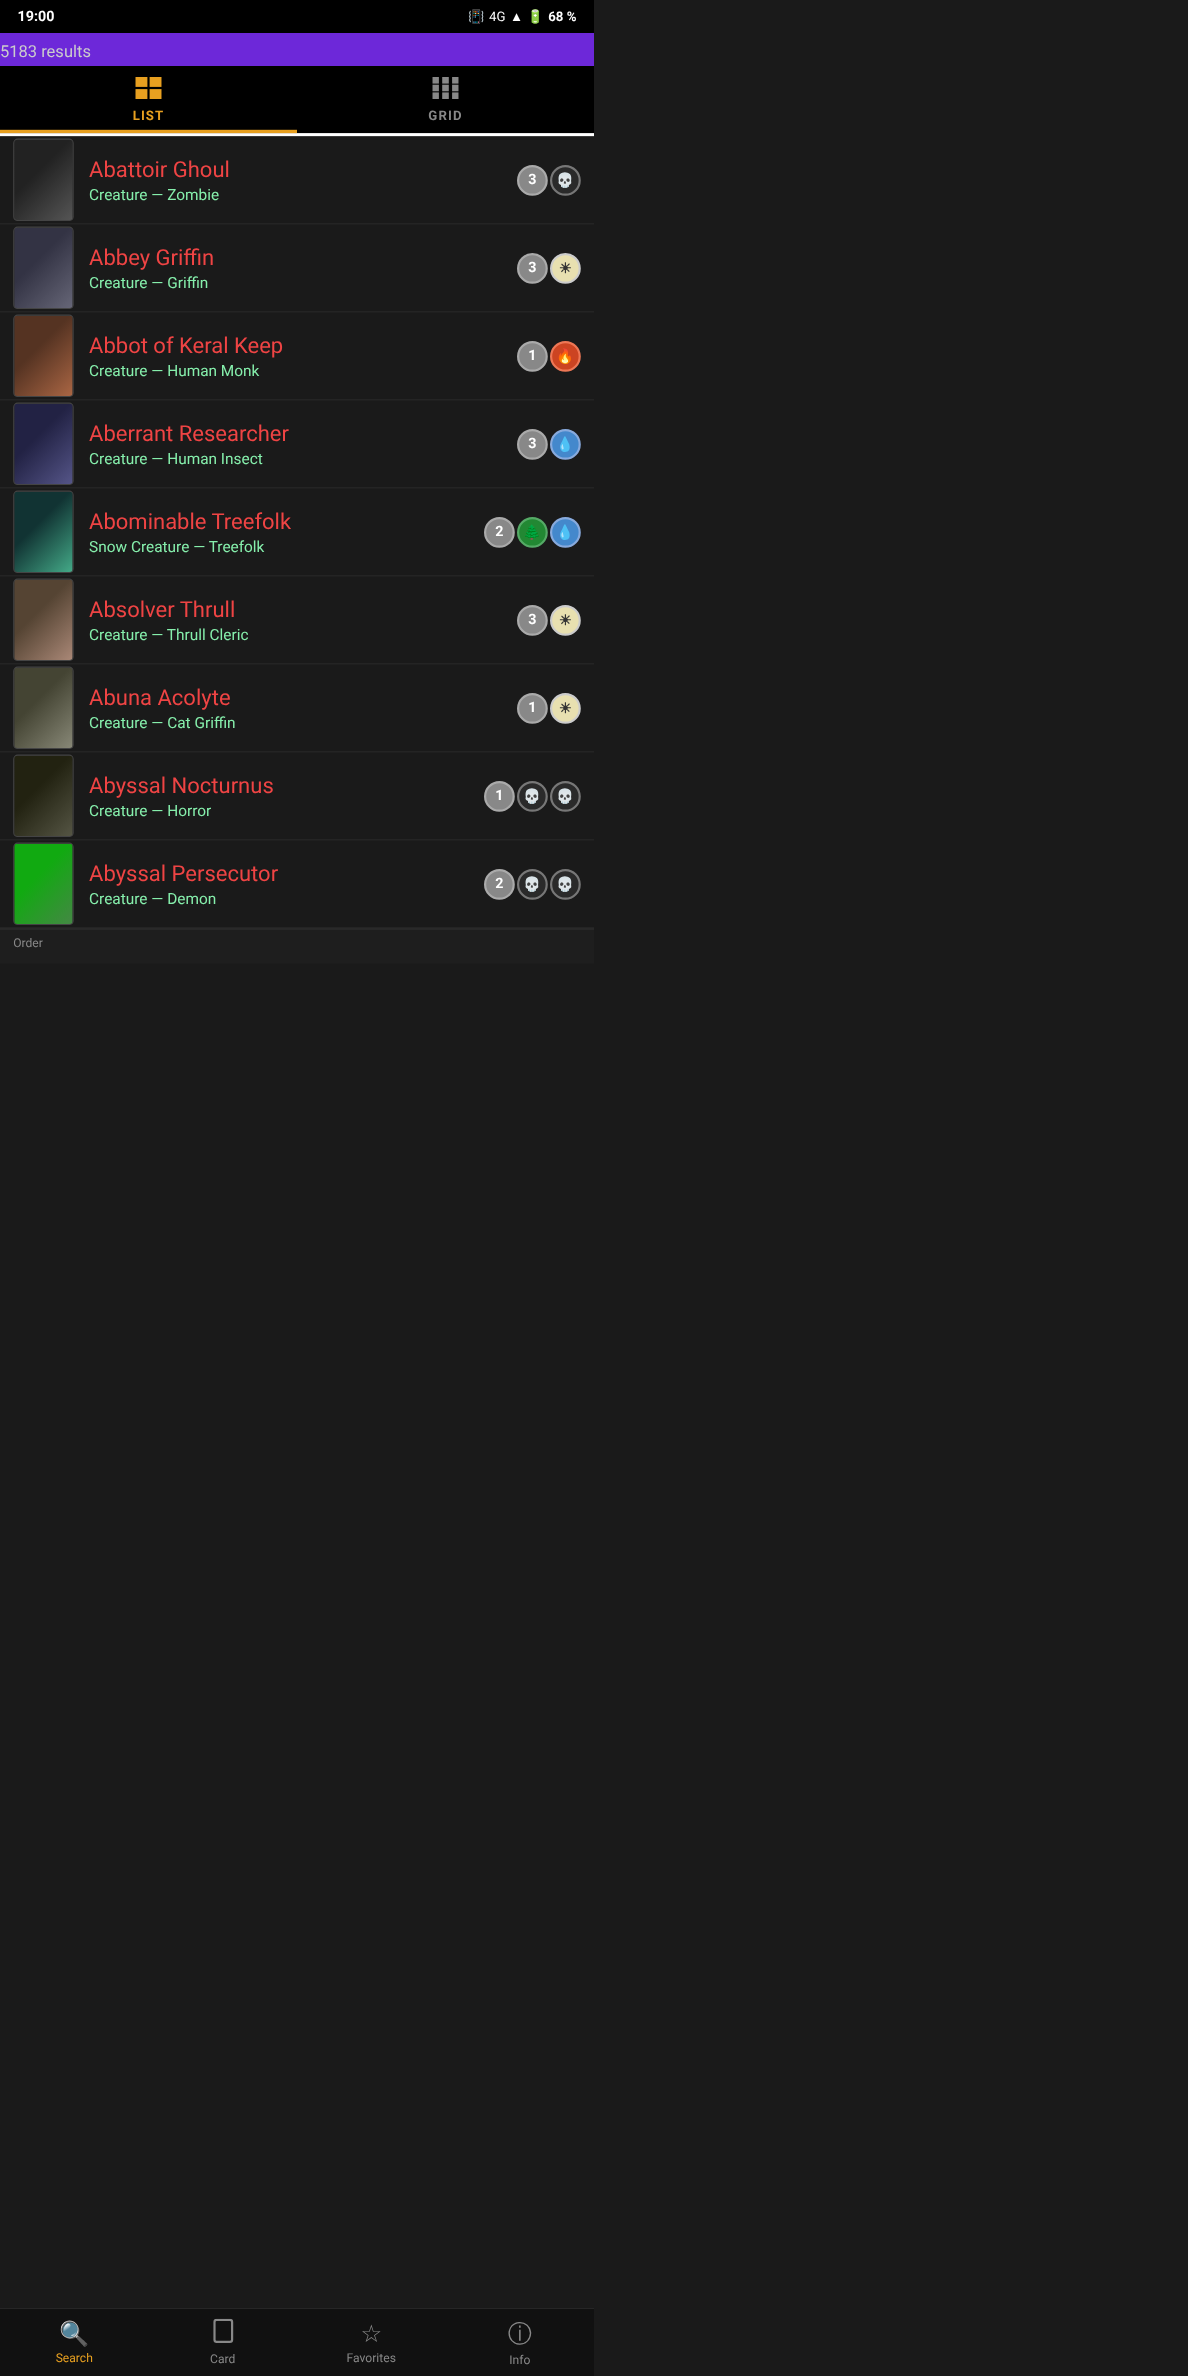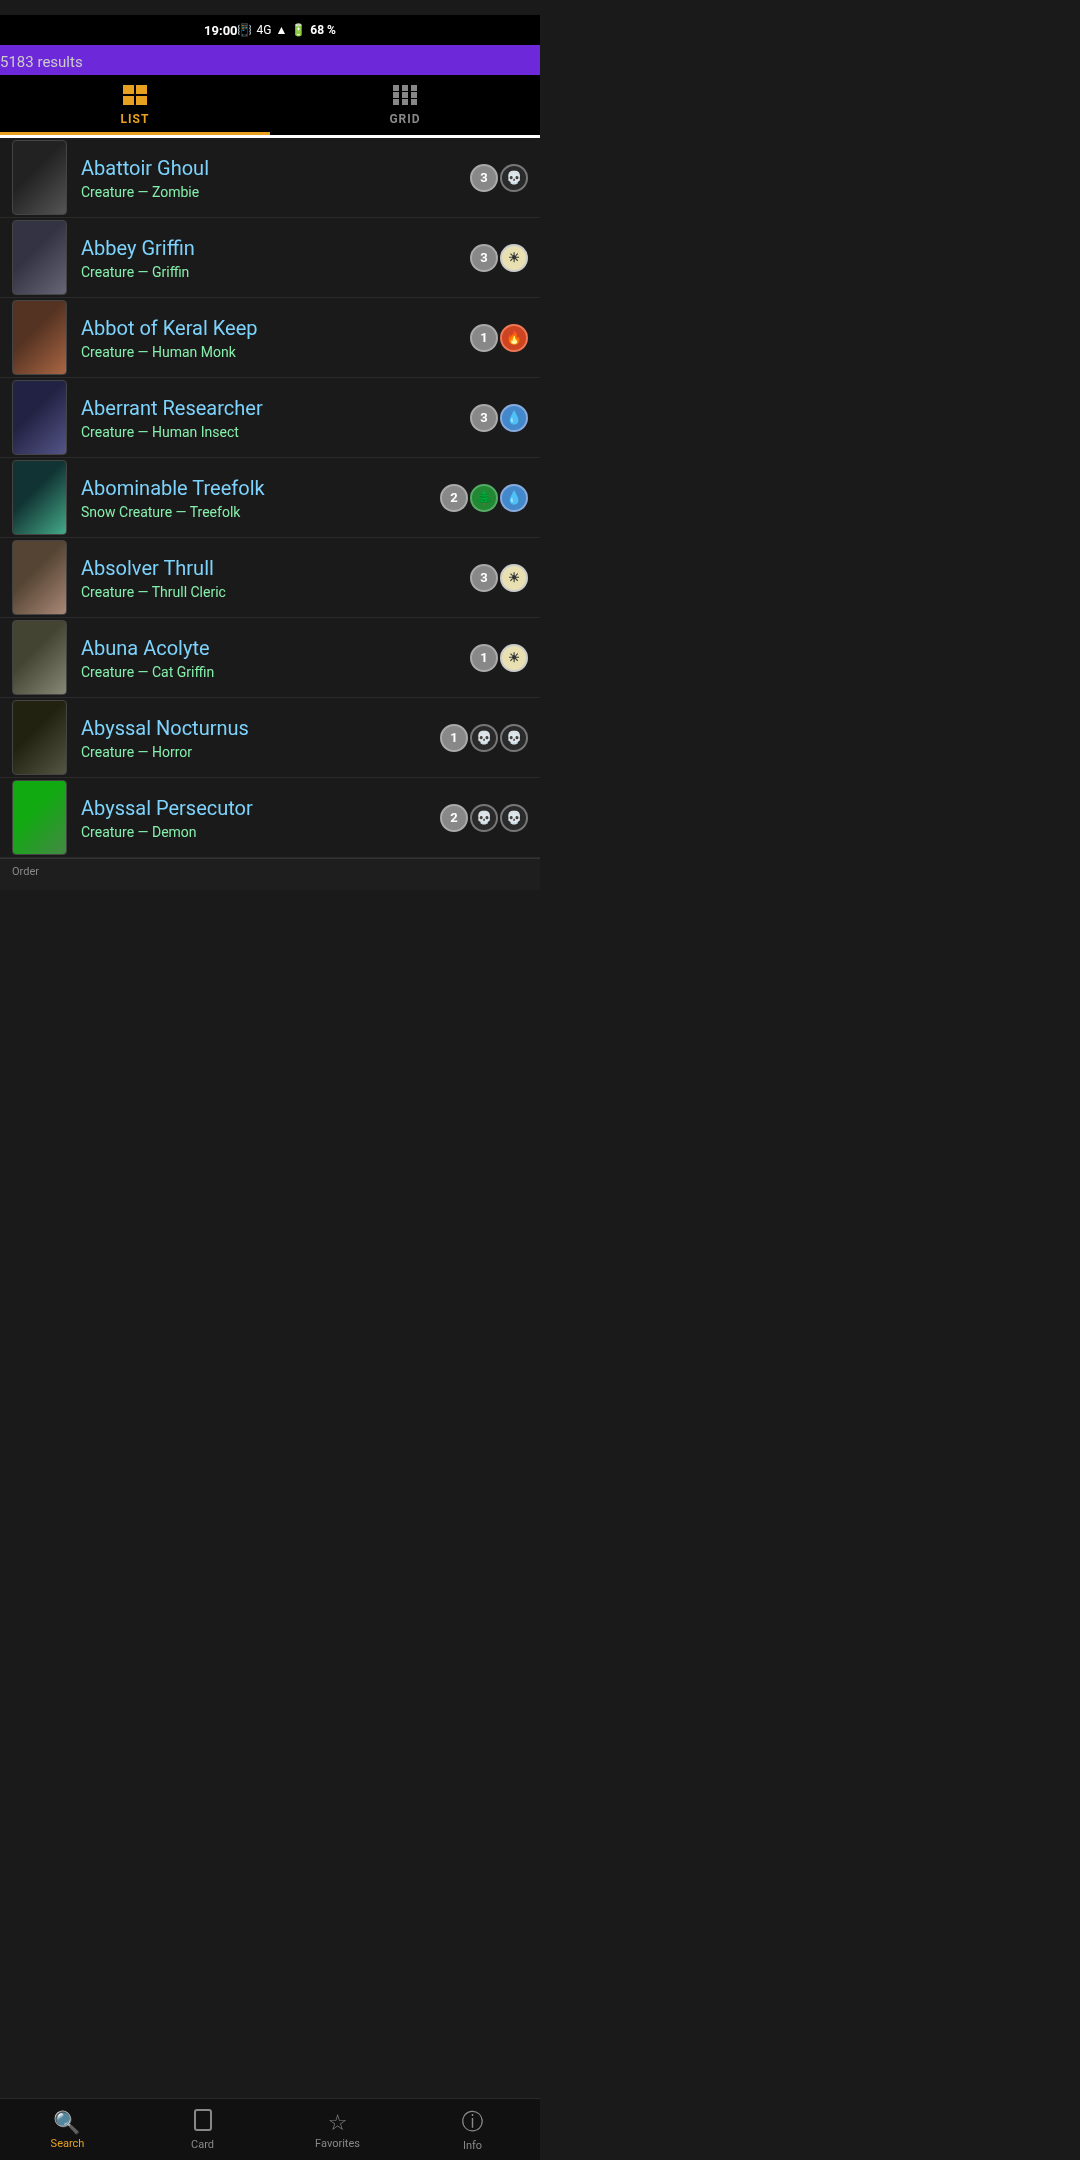--- a/index.html
+++ b/index.html
@@ -9,26 +9,25 @@
       color: #fff;
       font-family: 'Roboto', Arial, sans-serif;
       width: 540px;
       min-height: 1080px;
       overflow-x: hidden;
     }
 
     
     .status-bar {
       display: flex;
-      justify-content: center;
+      justify-content: space-between;
       align-items: center;
       padding: 6px 16px;
       background: #000;
       height: 30px;
-      margin-top: 15px;
     }
     .status-left {
       font-size: 13px;
       font-weight: bold;
       color: #fff;
     }
     .status-right {
       display: flex;
       align-items: center;
       gap: 4px;
@@ -107,21 +106,21 @@
       font-size: 9px;
       color: #888;
       border: 1px solid #444;
     }
     .card-info {
       flex: 1;
     }
     .card-name {
       font-size: 20px;
       font-weight: 400;
-      color: #7dd3fc;
+      color: #ef4444;
       margin-bottom: 4px;
     }
     .card-type {
       font-size: 14px;
       color: #86efac;
     }
     .card-cost {
       display: flex;
       align-items: center;
       gap: 2px;

